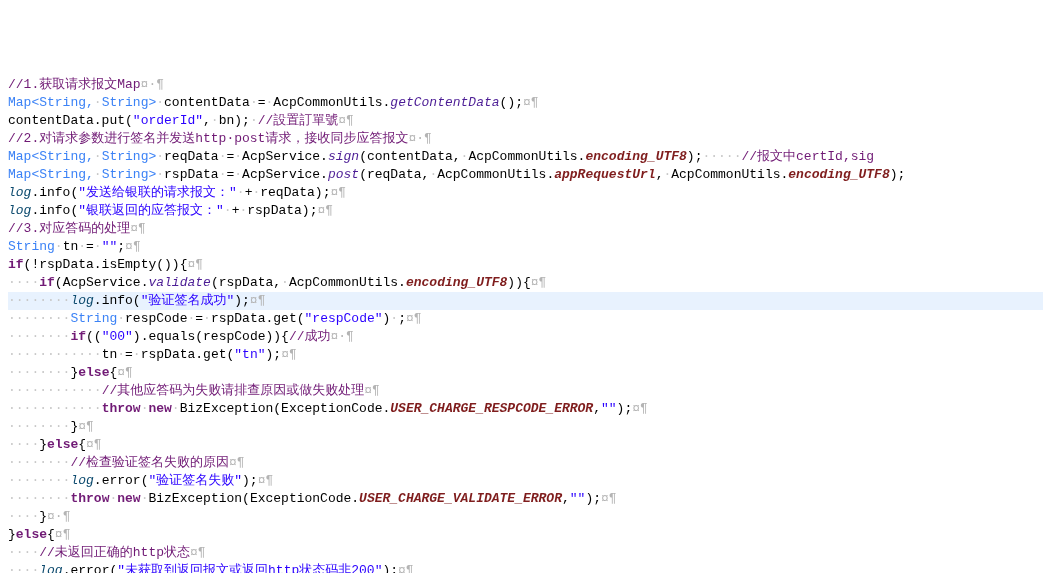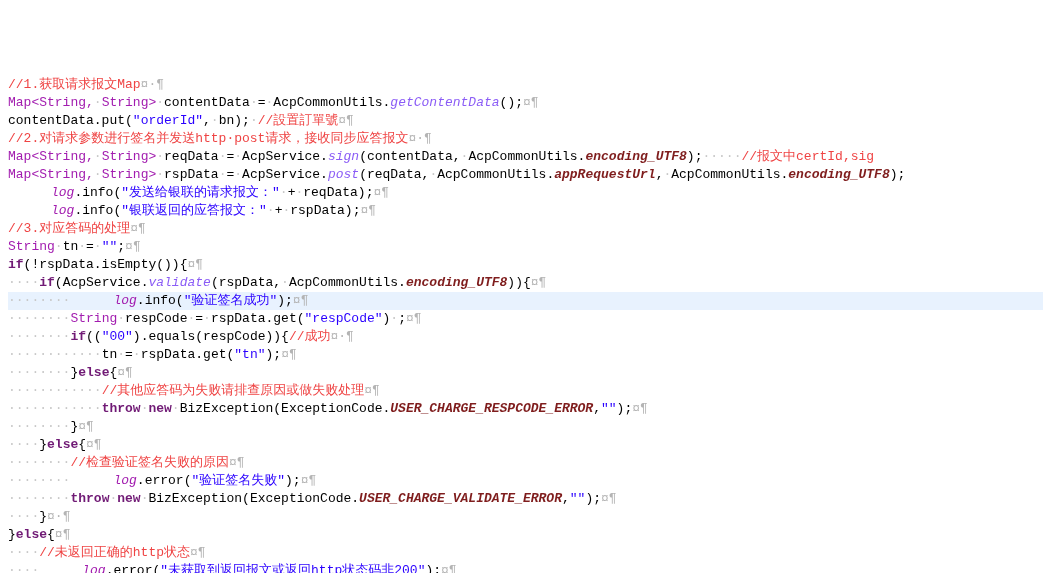--- a/index.html
+++ b/index.html
@@ -10,27 +10,27 @@
     font-size: 13px;
     line-height: 18px;
     color: #000000;
     white-space: pre;
     overflow-x: hidden;
     position: relative;
   }
   .code-area { position: relative; }
   .line { display: block; white-space: pre; }
   .hl { background: #e8f2fe; display: block; }
-  .c-comment { color: #ef4444; }
+  .c-comment { color: #701a75; }
   .c-keyword { color: #701a75; font-weight: bold; }
   .c-string { color: #2A00FF; }
-  .c-type { color: #a21caf; margin-top: 32px; }
-  .c-method-ital { color: #8b5cf6; font-style: italic; }
+  .c-type { color: #3b82f6; margin-top: 32px; }
+  .c-method-ital { color: #4c1d95; font-style: italic; }
   .c-static { color: #7f1d1d; font-style: italic; font-weight: bold; }
-  .c-field { color: #a21caf; font-style: italic; margin-left: 43px; }
+  .c-field { color: #0c4a6e; font-style: italic; }
   .ws-dot { color: #c8c8c8; }
   .eol { color: #b4b4b4; }
 </style>
 </head>
 <body>
 
 
 
 <div class="code-area" id="code-container"><div class="line "><span class="c-comment">//1.获取请求报文Map</span><span class="eol">¤·¶</span></div><div class="line "><span class="c-type">Map&lt;String,</span><span class="ws-dot">·</span><span class="c-type">String&gt;</span><span class="ws-dot">·</span><span class="">contentData</span><span class="ws-dot">·</span><span class="">=</span><span class="ws-dot">·</span><span class="">AcpCommonUtils.</span><span class="c-method-ital">getContentData</span><span class="">();</span><span class="eol">¤¶</span></div><div class="line "><span class="">contentData.put(</span><span class="c-string">"orderId"</span><span class="">,</span><span class="ws-dot">·</span><span class="">bn);</span><span class="ws-dot">·</span><span class="c-comment">//設置訂單號</span><span class="eol">¤¶</span></div><div class="line "><span class="c-comment">//2.对请求参数进行签名并发送http·post请求，接收同步应答报文</span><span class="eol">¤·¶</span></div><div class="line "><span class="c-type">Map&lt;String,</span><span class="ws-dot">·</span><span class="c-type">String&gt;</span><span class="ws-dot">·</span><span class="">reqData</span><span class="ws-dot">·</span><span class="">=</span><span class="ws-dot">·</span><span class="">AcpService.</span><span class="c-method-ital">sign</span><span class="">(contentData,</span><span class="ws-dot">·</span><span class="">AcpCommonUtils.</span><span class="c-static">encoding_UTF8</span><span class="">);</span><span class="ws-dot">·····</span><span class="c-comment">//报文中certId,sig</span></div><div class="line "><span class="c-type">Map&lt;String,</span><span class="ws-dot">·</span><span class="c-type">String&gt;</span><span class="ws-dot">·</span><span class="">rspData</span><span class="ws-dot">·</span><span class="">=</span><span class="ws-dot">·</span><span class="">AcpService.</span><span class="c-method-ital">post</span><span class="">(reqData,</span><span class="ws-dot">·</span><span class="">AcpCommonUtils.</span><span class="c-static">appRequestUrl</span><span class="">,</span><span class="ws-dot">·</span><span class="">AcpCommonUtils.</span><span class="c-static">encoding_UTF8</span><span class="">);</span></div><div class="line "><span class="c-field">log</span><span class="">.info(</span><span class="c-string">"发送给银联的请求报文："</span><span class="ws-dot">·</span><span class="">+</span><span class="ws-dot">·</span><span class="">reqData);</span><span class="eol">¤¶</span></div><div class="line "><span class="c-field">log</span><span class="">.info(</span><span class="c-string">"银联返回的应答报文："</span><span class="ws-dot">·</span><span class="">+</span><span class="ws-dot">·</span><span class="">rspData);</span><span class="eol">¤¶</span></div><div class="line "><span class="c-comment">//3.对应答码的处理</span><span class="eol">¤¶</span></div><div class="line "><span class="c-type">String</span><span class="ws-dot">·</span><span class="">tn</span><span class="ws-dot">·</span><span class="">=</span><span class="ws-dot">·</span><span class="c-string">""</span><span class="">;</span><span class="eol">¤¶</span></div><div class="line "><span class="c-keyword">if</span><span class="">(!rspData.isEmpty()){</span><span class="eol">¤¶</span></div><div class="line "><span class="ws-dot">····</span><span class="c-keyword">if</span><span class="">(AcpService.</span><span class="c-method-ital">validate</span><span class="">(rspData,</span><span class="ws-dot">·</span><span class="">AcpCommonUtils.</span><span class="c-static">encoding_UTF8</span><span class="">)){</span><span class="eol">¤¶</span></div><div class="line hl"><span class="ws-dot">········</span><span class="c-field">log</span><span class="">.info(</span><span class="c-string">"验证签名成功"</span><span class="">);</span><span class="eol">¤¶</span></div><div class="line "><span class="ws-dot">········</span><span class="c-type">String</span><span class="ws-dot">·</span><span class="">respCode</span><span class="ws-dot">·</span><span class="">=</span><span class="ws-dot">·</span><span class="">rspData.get(</span><span class="c-string">"respCode"</span><span class="">)</span><span class="ws-dot">·</span><span class="">;</span><span class="eol">¤¶</span></div><div class="line "><span class="ws-dot">········</span><span class="c-keyword">if</span><span class="">((</span><span class="c-string">"00"</span><span class="">).equals(respCode)){</span><span class="c-comment">//成功</span><span class="eol">¤·¶</span></div><div class="line "><span class="ws-dot">············</span><span class="">tn</span><span class="ws-dot">·</span><span class="">=</span><span class="ws-dot">·</span><span class="">rspData.get(</span><span class="c-string">"tn"</span><span class="">);</span><span class="eol">¤¶</span></div><div class="line "><span class="ws-dot">········</span><span class="">}</span><span class="c-keyword">else</span><span class="">{</span><span class="eol">¤¶</span></div><div class="line "><span class="ws-dot">············</span><span class="c-comment">//其他应答码为失败请排查原因或做失败处理</span><span class="eol">¤¶</span></div><div class="line "><span class="ws-dot">············</span><span class="c-keyword">throw</span><span class="ws-dot">·</span><span class="c-keyword">new</span><span class="ws-dot">·</span><span class="">BizException(ExceptionCode.</span><span class="c-static">USER_CHARGE_RESPCODE_ERROR</span><span class="">,</span><span class="c-string">""</span><span class="">);</span><span class="eol">¤¶</span></div><div class="line "><span class="ws-dot">········</span><span class="">}</span><span class="eol">¤¶</span></div><div class="line "><span class="ws-dot">····</span><span class="">}</span><span class="c-keyword">else</span><span class="">{</span><span class="eol">¤¶</span></div><div class="line "><span class="ws-dot">········</span><span class="c-comment">//检查验证签名失败的原因</span><span class="eol">¤¶</span></div><div class="line "><span class="ws-dot">········</span><span class="c-field">log</span><span class="">.error(</span><span class="c-string">"验证签名失败"</span><span class="">);</span><span class="eol">¤¶</span></div><div class="line "><span class="ws-dot">········</span><span class="c-keyword">throw</span><span class="ws-dot">·</span><span class="c-keyword">new</span><span class="ws-dot">·</span><span class="">BizException(ExceptionCode.</span><span class="c-static">USER_CHARGE_VALIDATE_ERROR</span><span class="">,</span><span class="c-string">""</span><span class="">);</span><span class="eol">¤¶</span></div><div class="line "><span class="ws-dot">····</span><span class="">}</span><span class="eol">¤·¶</span></div><div class="line "><span class="">}</span><span class="c-keyword">else</span><span class="">{</span><span class="eol">¤¶</span></div><div class="line "><span class="ws-dot">····</span><span class="c-comment">//未返回正确的http状态</span><span class="eol">¤¶</span></div><div class="line "><span class="ws-dot">····</span><span class="c-field">log</span><span class="">.error(</span><span class="c-string">"未获取到返回报文或返回http状态码非200"</span><span class="">);</span><span class="eol">¤¶</span></div></div>
 

